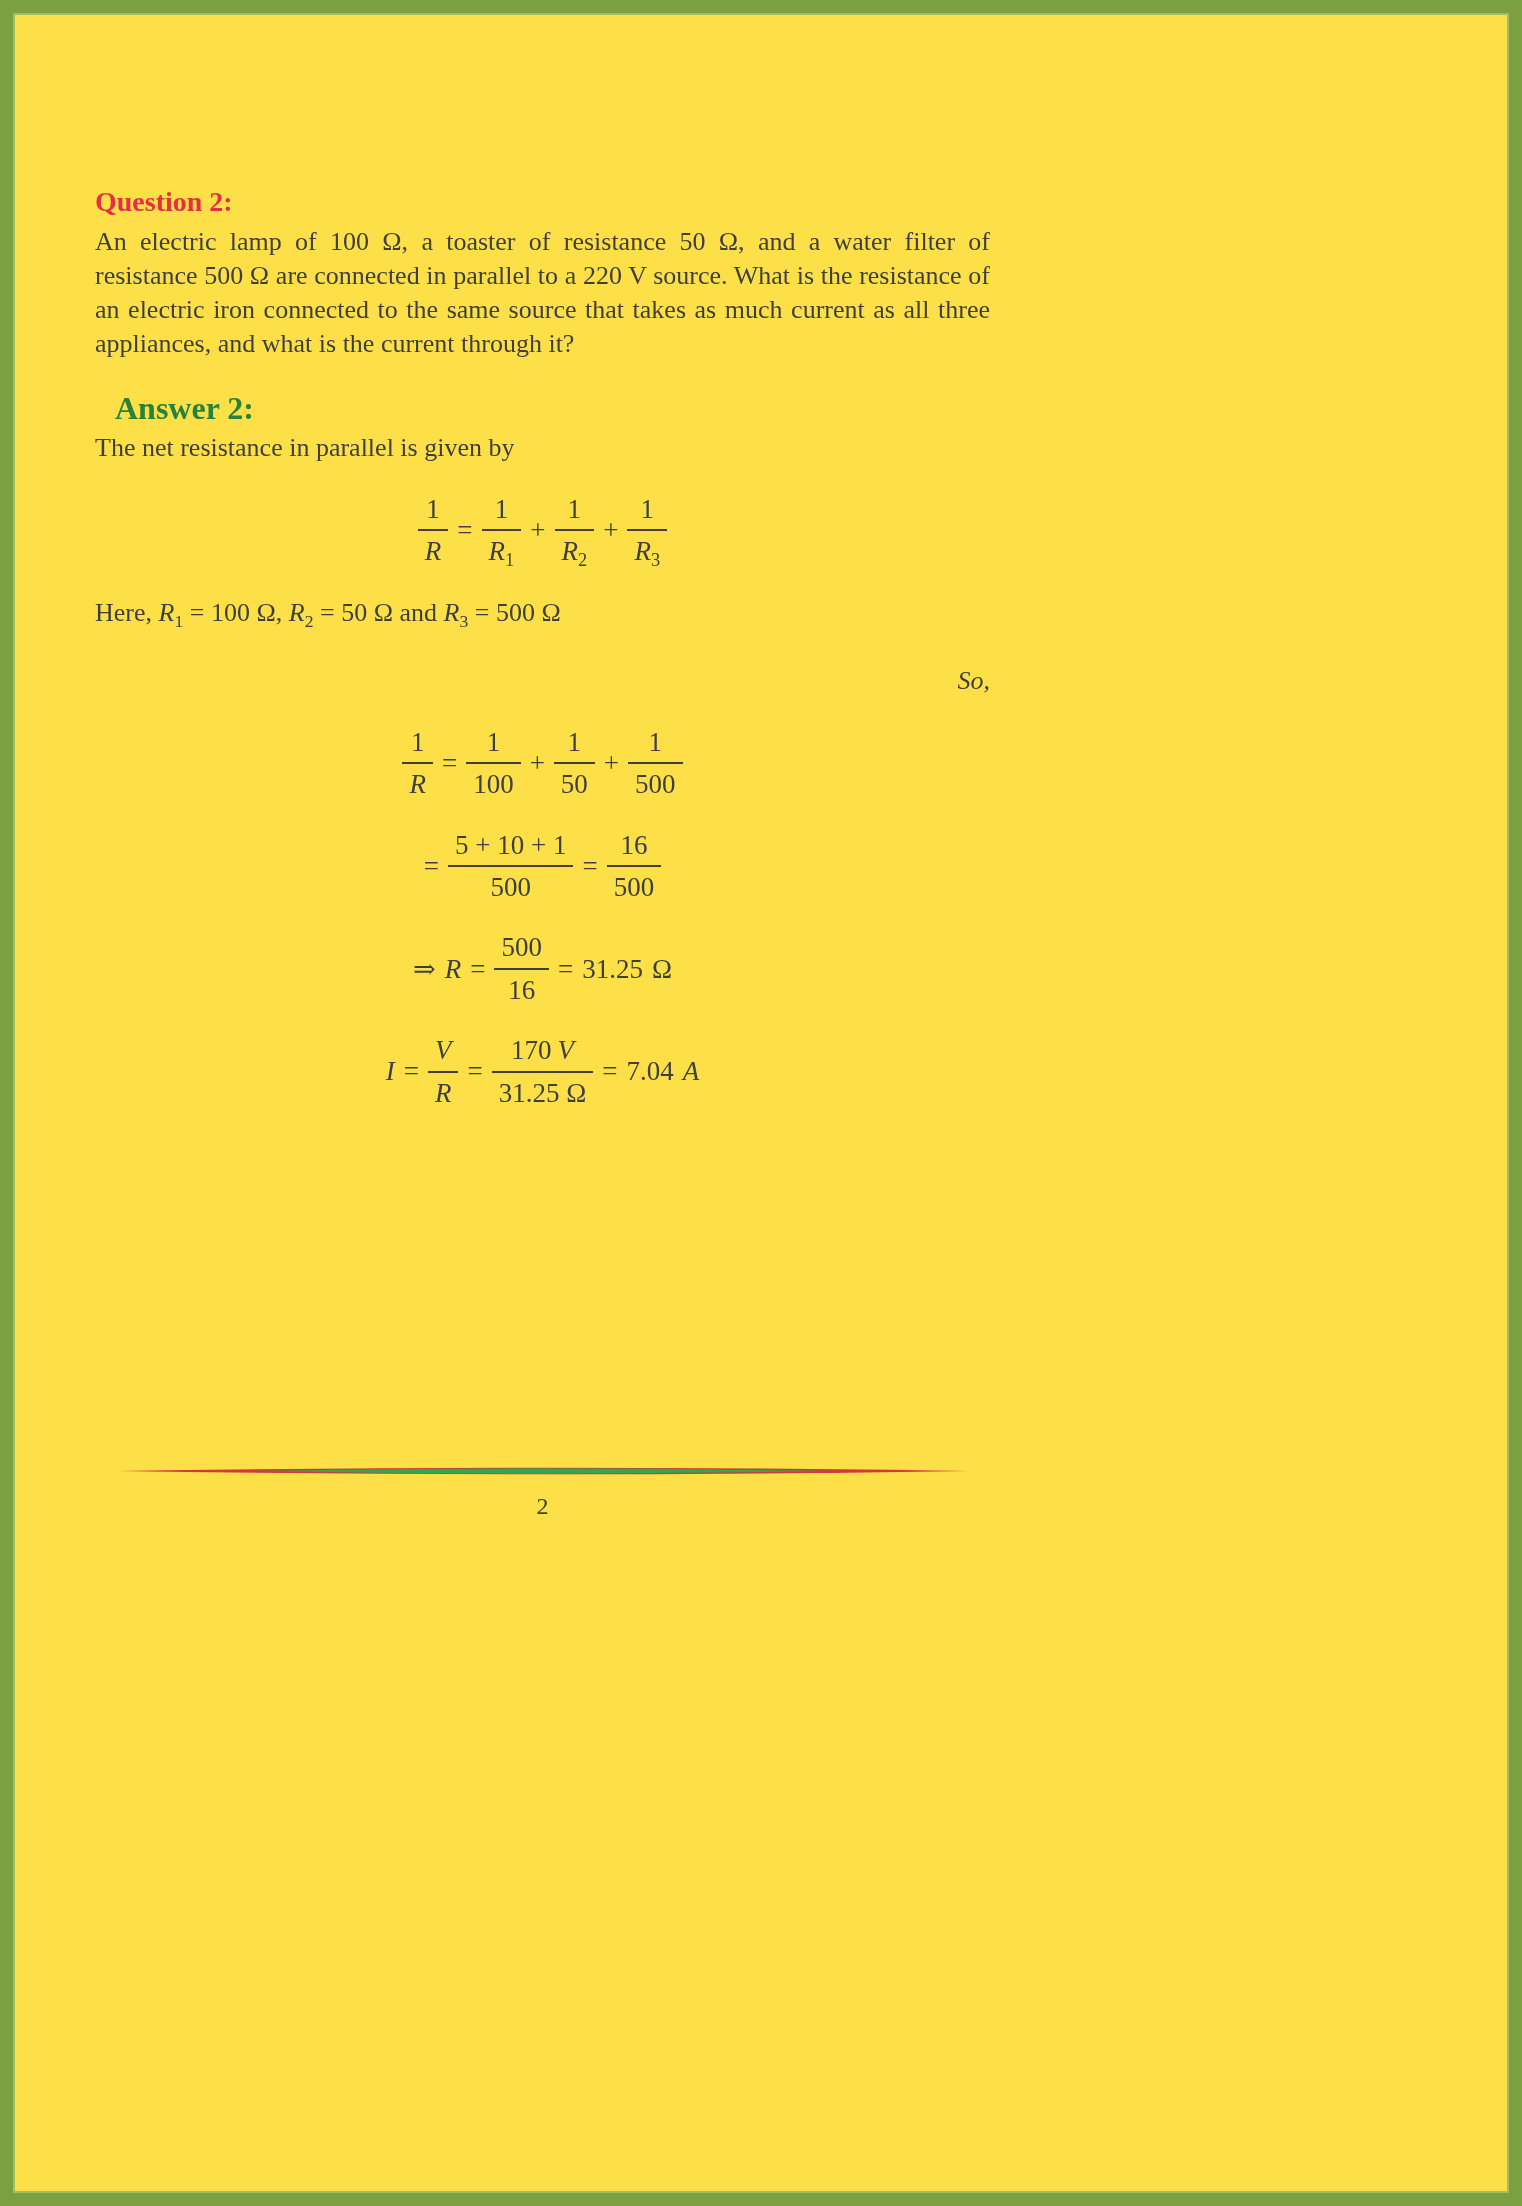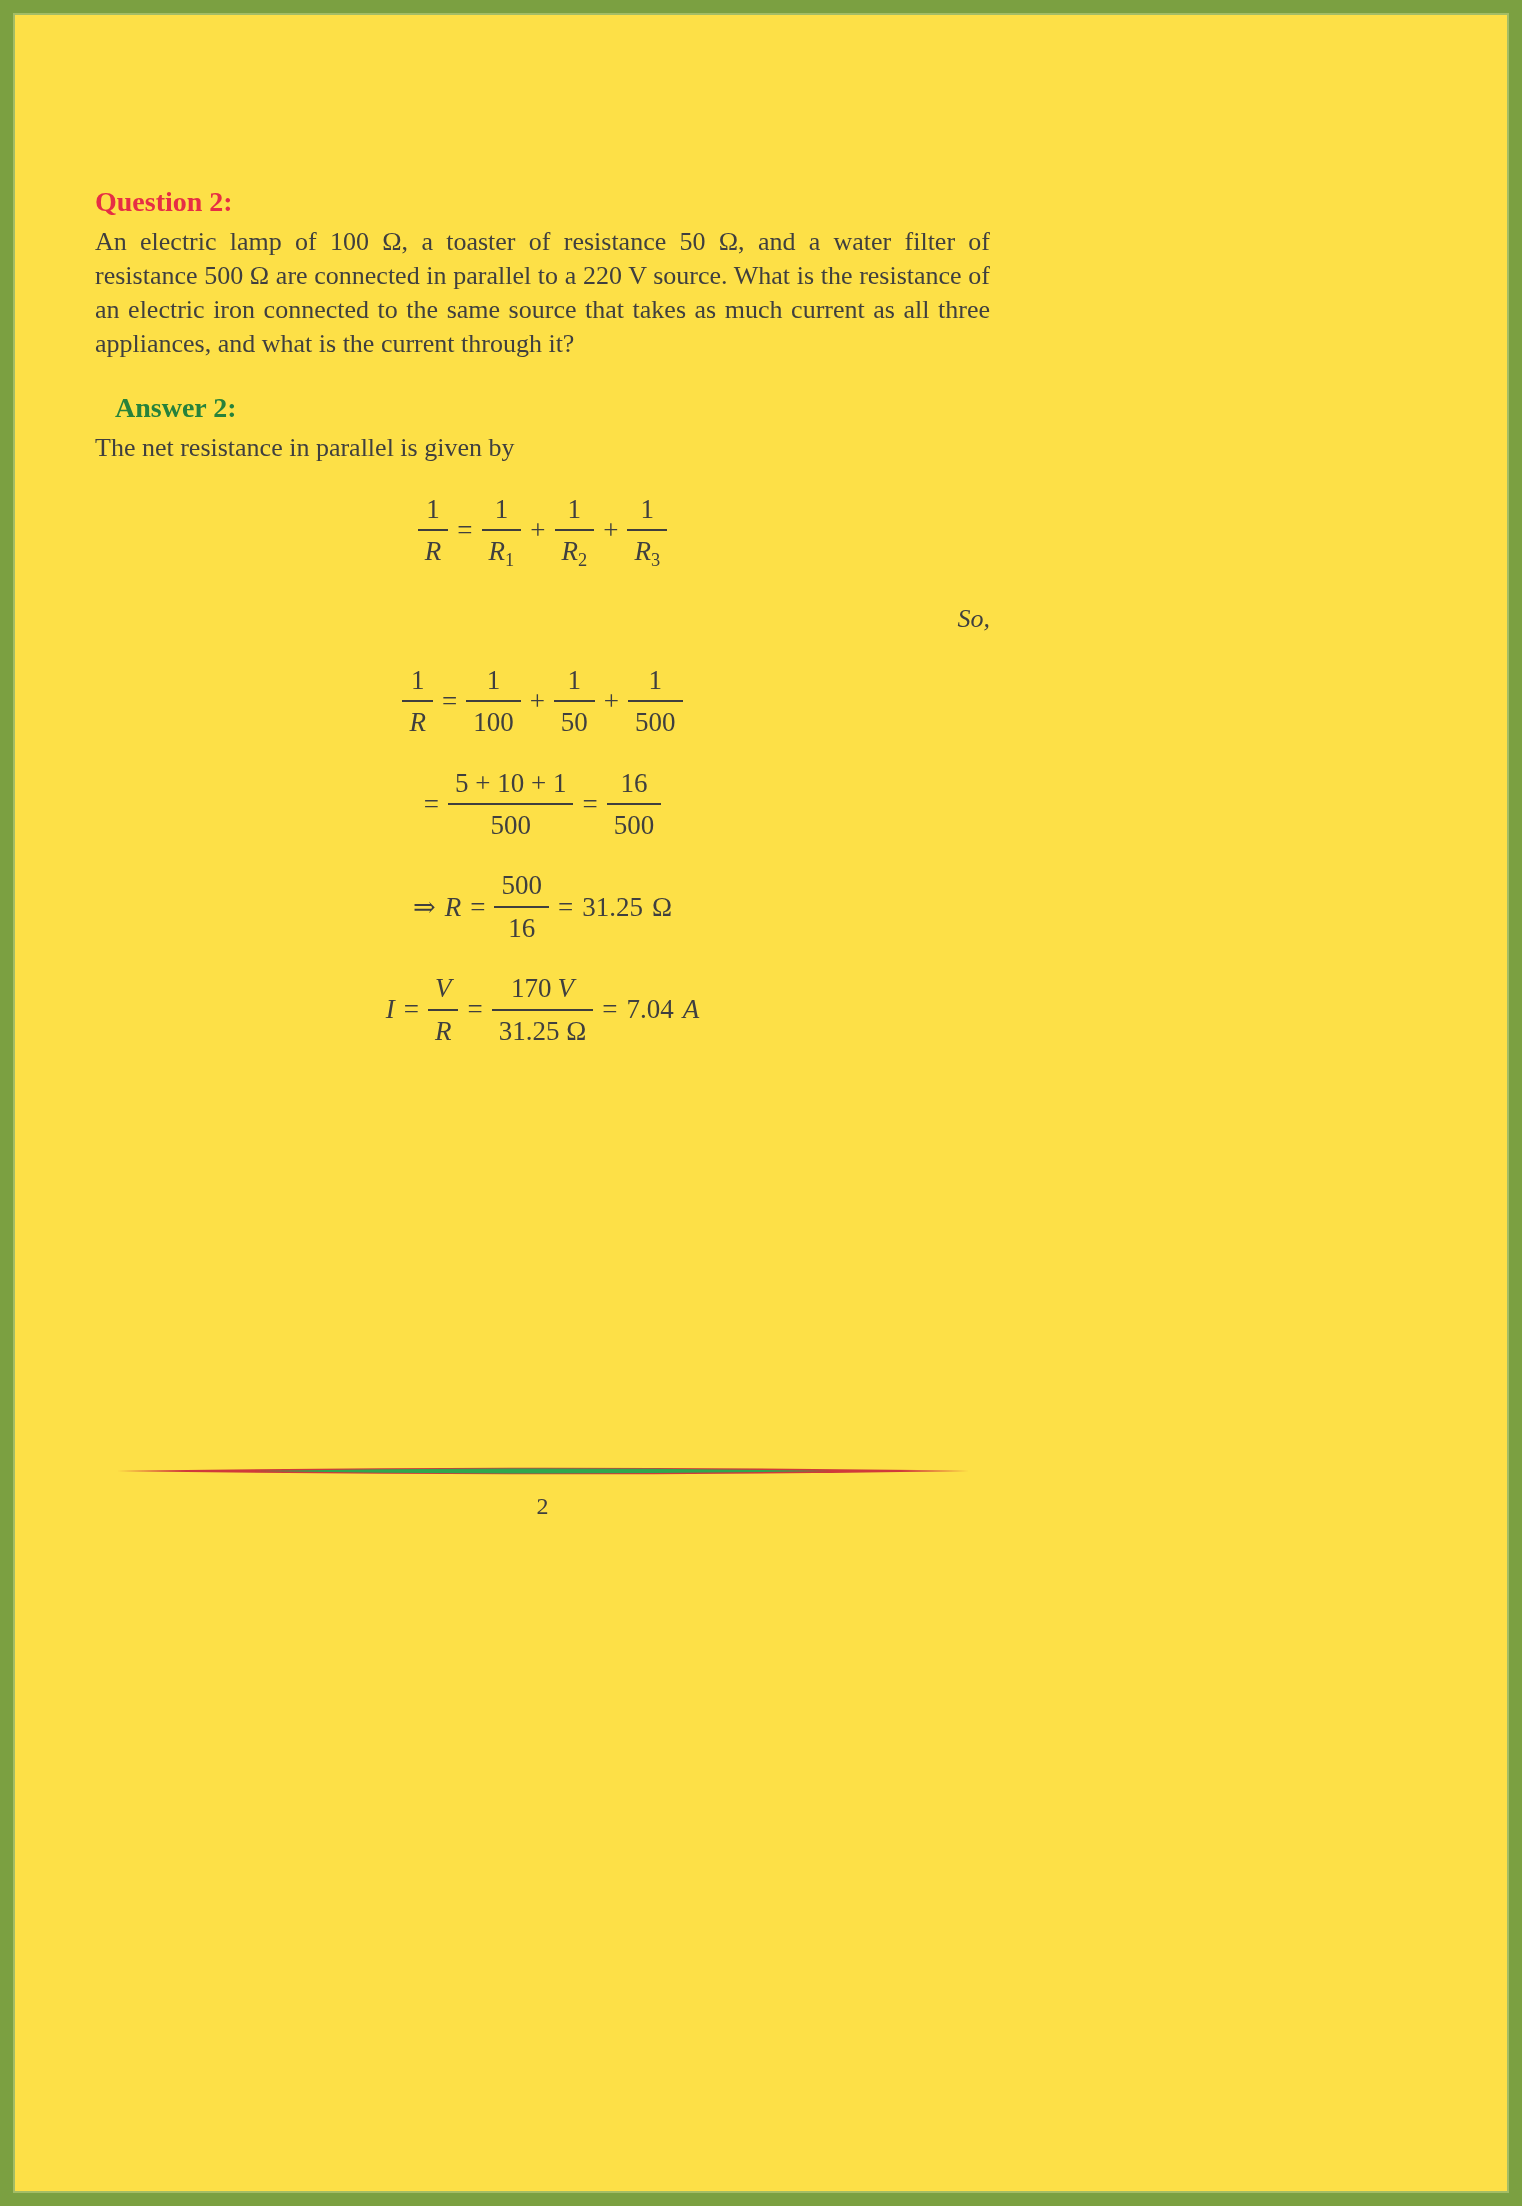--- a/index.html
+++ b/index.html
@@ -23,21 +23,21 @@
     line-height: 34px;
   }
   .q-heading {
     font-size: 28px;
     font-weight: bold;
     color: #e62e45;
     margin: 0 0 6px 0;
     line-height: 34px;
   }
   .a-heading {
-    font-size: 28px;
+    font-size: 32px;
     font-weight: bold;
     color: #27823b;
     margin: 30px 0 6px 20px;
     line-height: 34px;
   }
   .body-text { margin: 0; text-align: justify; }
   .given { text-indent: 20px; }
   .here-line { margin-top: 26px; text-align: left; }
   .so-line { margin-top: 34px; text-align: right; font-style: italic; }
   .ohm-line { margin-top: 36px; text-align: left; }
@@ -93,20 +93,21 @@
         <span class="num">1</span>
         <span class="den"><span class="var">R</span><sub>2</sub></span>
       </span>
       <span class="op">+</span>
       <span class="frac">
         <span class="num">1</span>
         <span class="den"><span class="var">R</span><sub>3</sub></span>
       </span>
     </div>
 
+    <p class="body-text here-line"><span>Here, </span><span class="var">R</span><sub>1</sub><span> = 100 Ω, </span><span class="var">R</span><sub>2</sub><span> = 50 Ω and </span><span class="var">R</span><sub>3</sub><span> = 500 Ω</span></p>
 
     <p class="body-text so-line">So,</p>
 
     <div class="equation">
       <span class="frac">
         <span class="num">1</span>
         <span class="den var">R</span>
       </span>
       <span class="op">=</span>
       <span class="frac">

